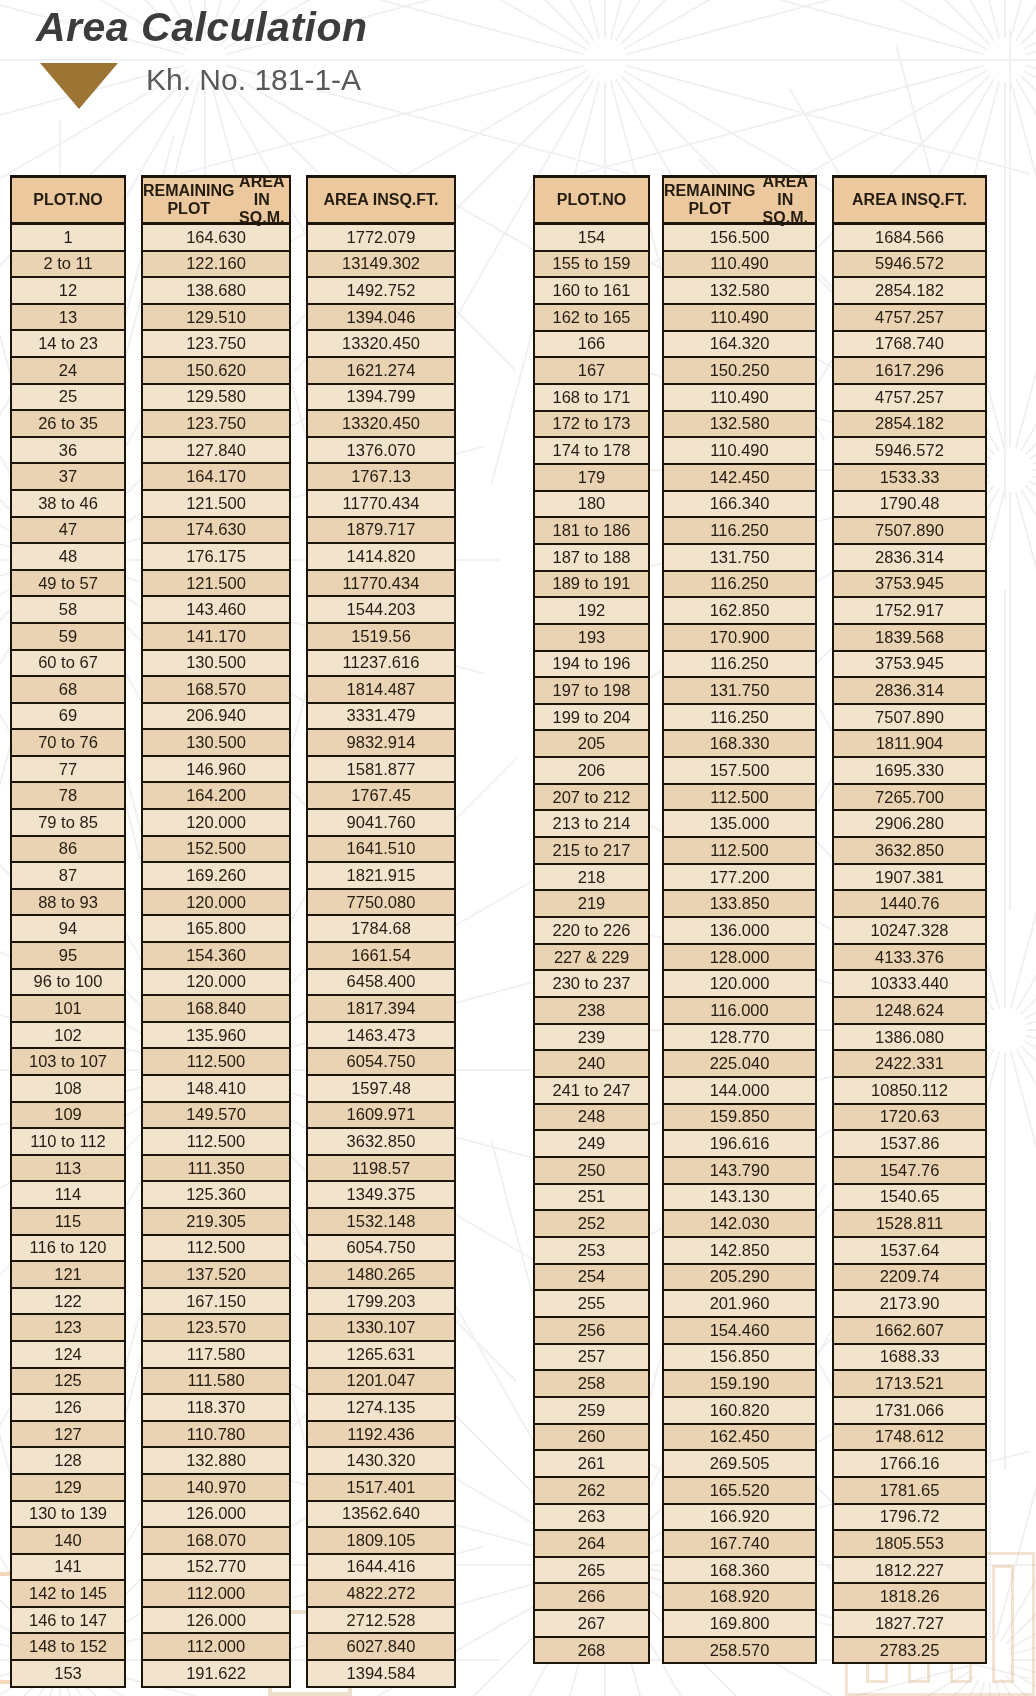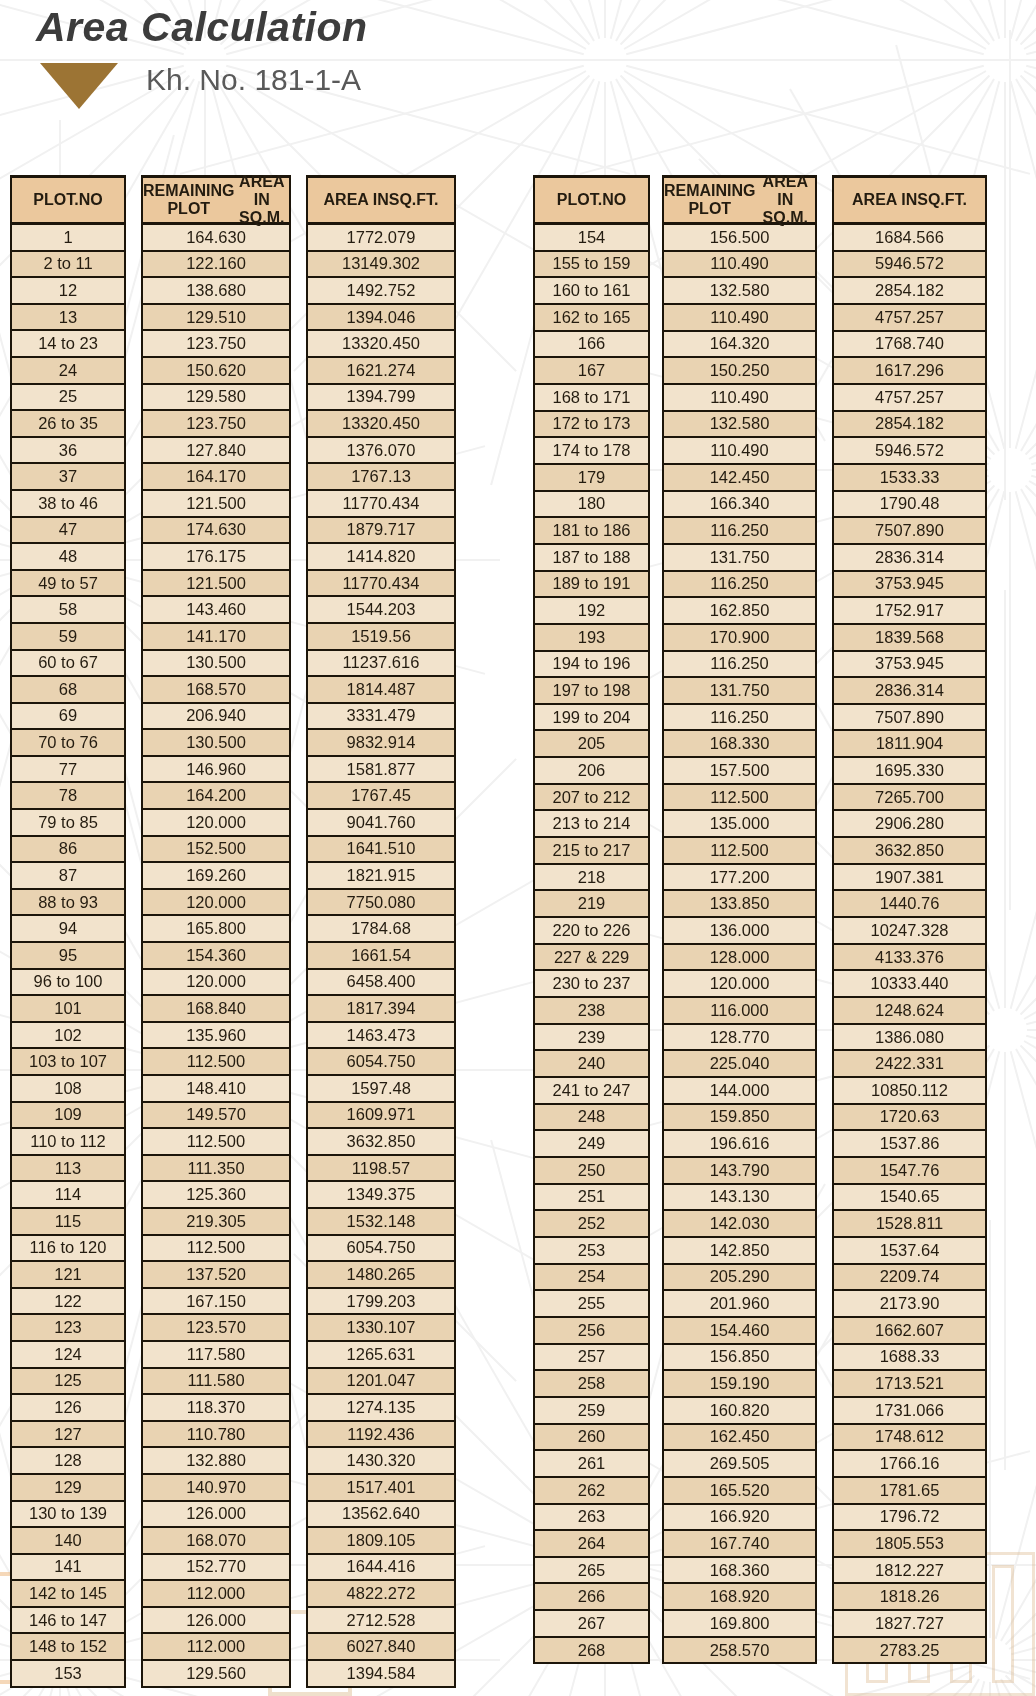--- a/index.html
+++ b/index.html
@@ -413,21 +413,21 @@
           <div class="cell odd">118.370</div>
           <div class="cell even">110.780</div>
           <div class="cell odd">132.880</div>
           <div class="cell even">140.970</div>
           <div class="cell odd">126.000</div>
           <div class="cell even">168.070</div>
           <div class="cell odd">152.770</div>
           <div class="cell even">112.000</div>
           <div class="cell odd">126.000</div>
           <div class="cell even">112.000</div>
-          <div class="cell odd">129.560</div>
+          <div class="cell odd">191.622</div>
         </div>
     </div>
     <div class="col" style="width:150px;margin-left:15px">
       <div class="hdr">
         <span>AREA IN</span>
         <span>SQ.FT.</span>
       </div>
       <div class="cells">
           <div class="cell odd">1772.079</div>
           <div class="cell even">13149.302</div>

